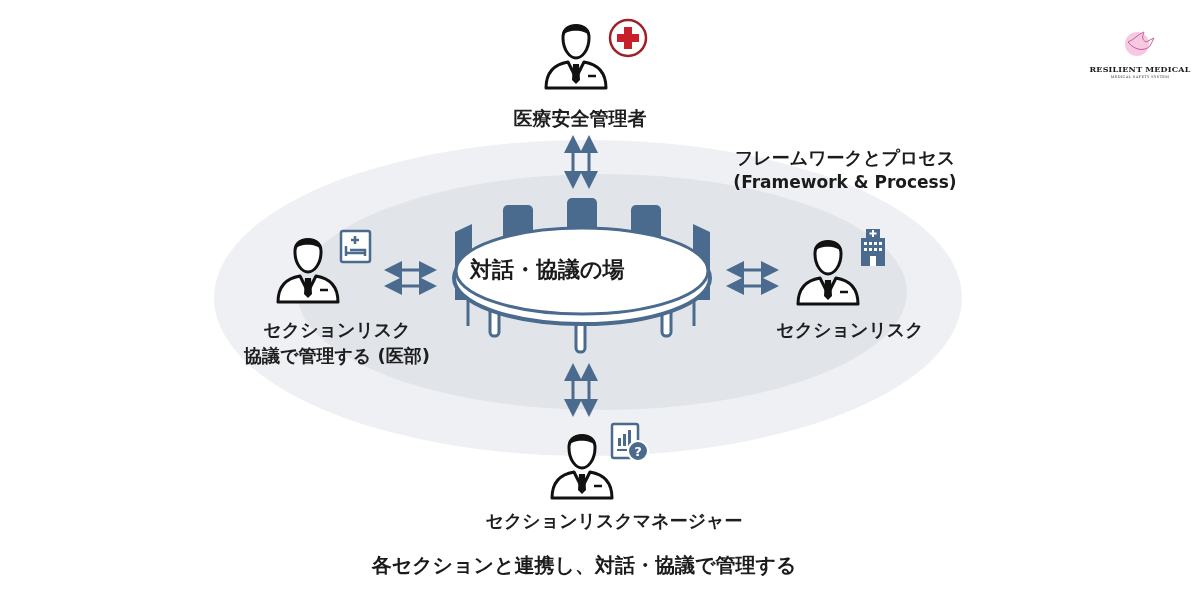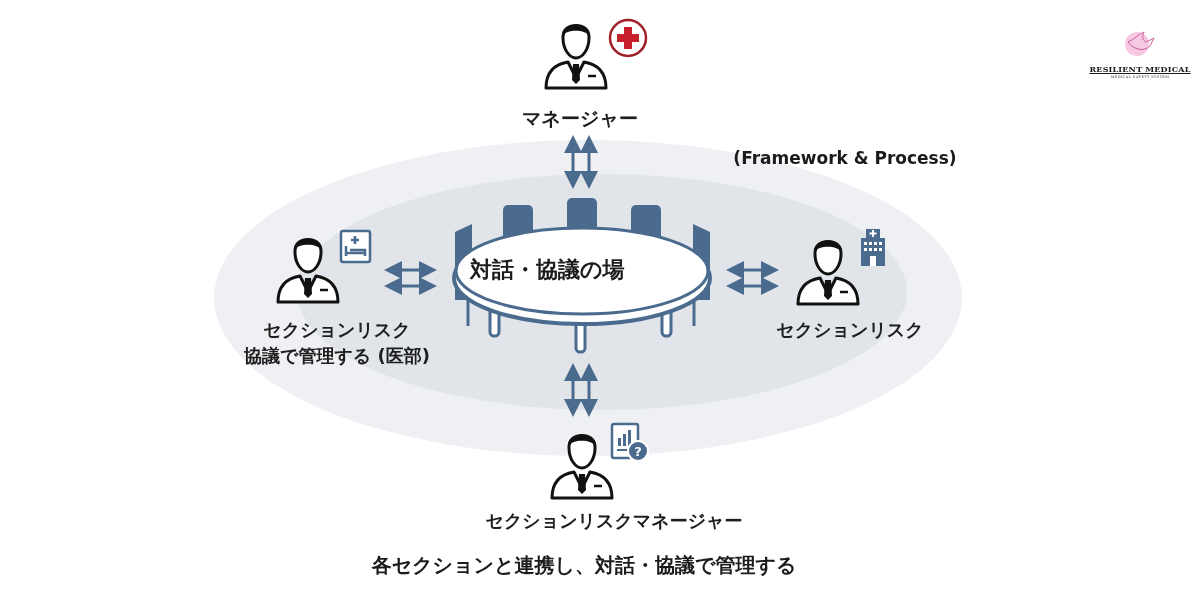--- a/index.html
+++ b/index.html
@@ -12,21 +12,21 @@
   .lbl-right { left:735px; top:317px; width:230px; font-size:18px; line-height:26px; }
   .lbl-bottom { left:444px; top:509px; width:340px; font-size:18px; }
   .fw { position:absolute; left:700px; top:146px; width:290px; text-align:center; }
   .fw-jp { font-size:18px; font-weight:bold; }
   .fw-en { font-size:17px; font-weight:bold; margin-top:2px; }
   .table-label { position:absolute; left:470px; top:255px; width:220px; 
                  font-size:22px; font-weight:bold; }
   .caption { position:absolute; left:284px; top:552px; width:600px; text-align:center;
              font-size:20px; font-weight:bold; }
   .logo { position:absolute; left:1085px; top:28px; width:110px; text-align:center; }
-  .logo-name { font-family:"DejaVu Serif","Liberation Serif",serif; font-size:8px; font-weight:bold; letter-spacing:0.2px; margin-top:2px;text-decoration:underline; }
+  .logo-name { font-family:"DejaVu Serif","Liberation Serif",serif; font-size:8px; font-weight:bold; letter-spacing:0.2px; margin-top:2px; }
   .logo-sub { font-family:"DejaVu Serif","Liberation Serif",serif; font-size:3.5px; letter-spacing:0.4px; color:#333; margin-top:1px; }
 </style>
 </head>
 <body>
 
 <svg class="bg" width="1200" height="600" viewBox="0 0 1200 600">
   <defs>
     <marker id="ah" markerWidth="6" markerHeight="6" refX="3" refY="3" orient="auto-start-reverse">
       <path d="M0,0 L6,3 L0,6 z" fill="#4a6a8e"></path>
     </marker>
@@ -125,34 +125,35 @@
     <rect x="612" y="424" width="26" height="34" rx="2" fill="#fff" stroke="#4a6a8e" stroke-width="2.5"></rect>
     <rect x="618" y="438" width="3" height="8" fill="#4a6a8e"></rect>
     <rect x="623" y="434" width="3" height="12" fill="#4a6a8e"></rect>
     <rect x="628" y="430" width="3" height="16" fill="#4a6a8e"></rect>
     <line x1="617" y1="450" x2="627" y2="450" stroke="#4a6a8e" stroke-width="2"></line>
     <circle cx="638" cy="451" r="10" fill="#4a6a8e" stroke="#fff" stroke-width="2"></circle>
     <text x="638" y="456" font-size="13" font-weight="bold" fill="#fff" text-anchor="middle" font-family="DejaVu Sans, sans-serif">?</text>
   </g>
 </svg>
 
-<div class="label lbl-top">マネージャー</div>
+<div class="label lbl-top">医療安全管理者</div>
 
 <div class="label lbl-left">
   <div>セクションリスク</div>
   <div>協議で管理する (医部)</div>
 </div>
 
 <div class="label lbl-right">
   <div>セクションリスク</div>
 </div>
 
 <div class="label lbl-bottom">セクションリスクマネージャー</div>
 
 <div class="fw">
+  <div class="fw-jp">フレームワークとプロセス</div>
   <div class="fw-en">(Framework &amp; Process)</div>
 </div>
 
 <div class="table-label">対話・協議の場</div>
 
 <div class="caption">各セクションと連携し、対話・協議で管理する</div>
 
 <div class="logo">
   <svg width="40" height="30" viewBox="0 0 40 30">
     <circle cx="17" cy="16" r="12" fill="#f3b6d8" opacity="0.75"></circle>

